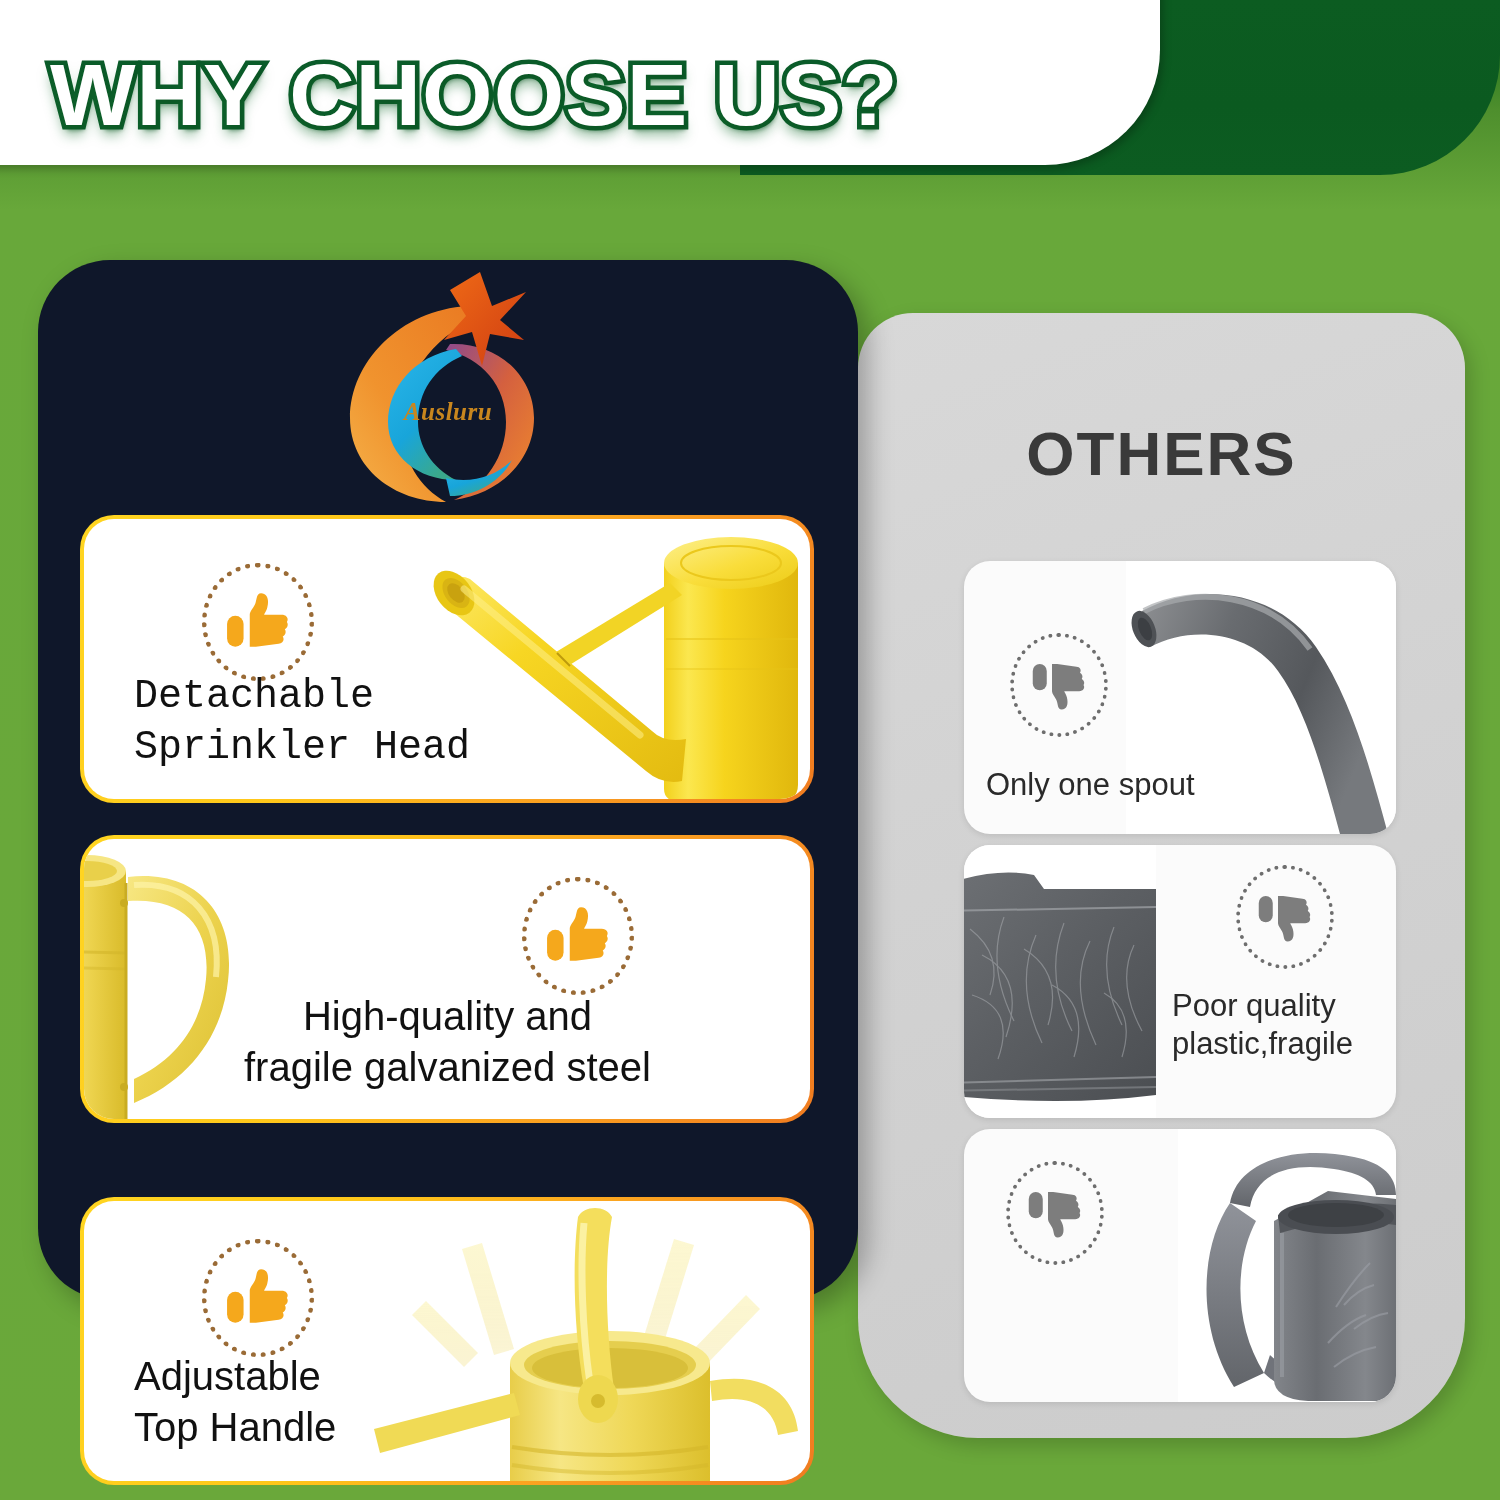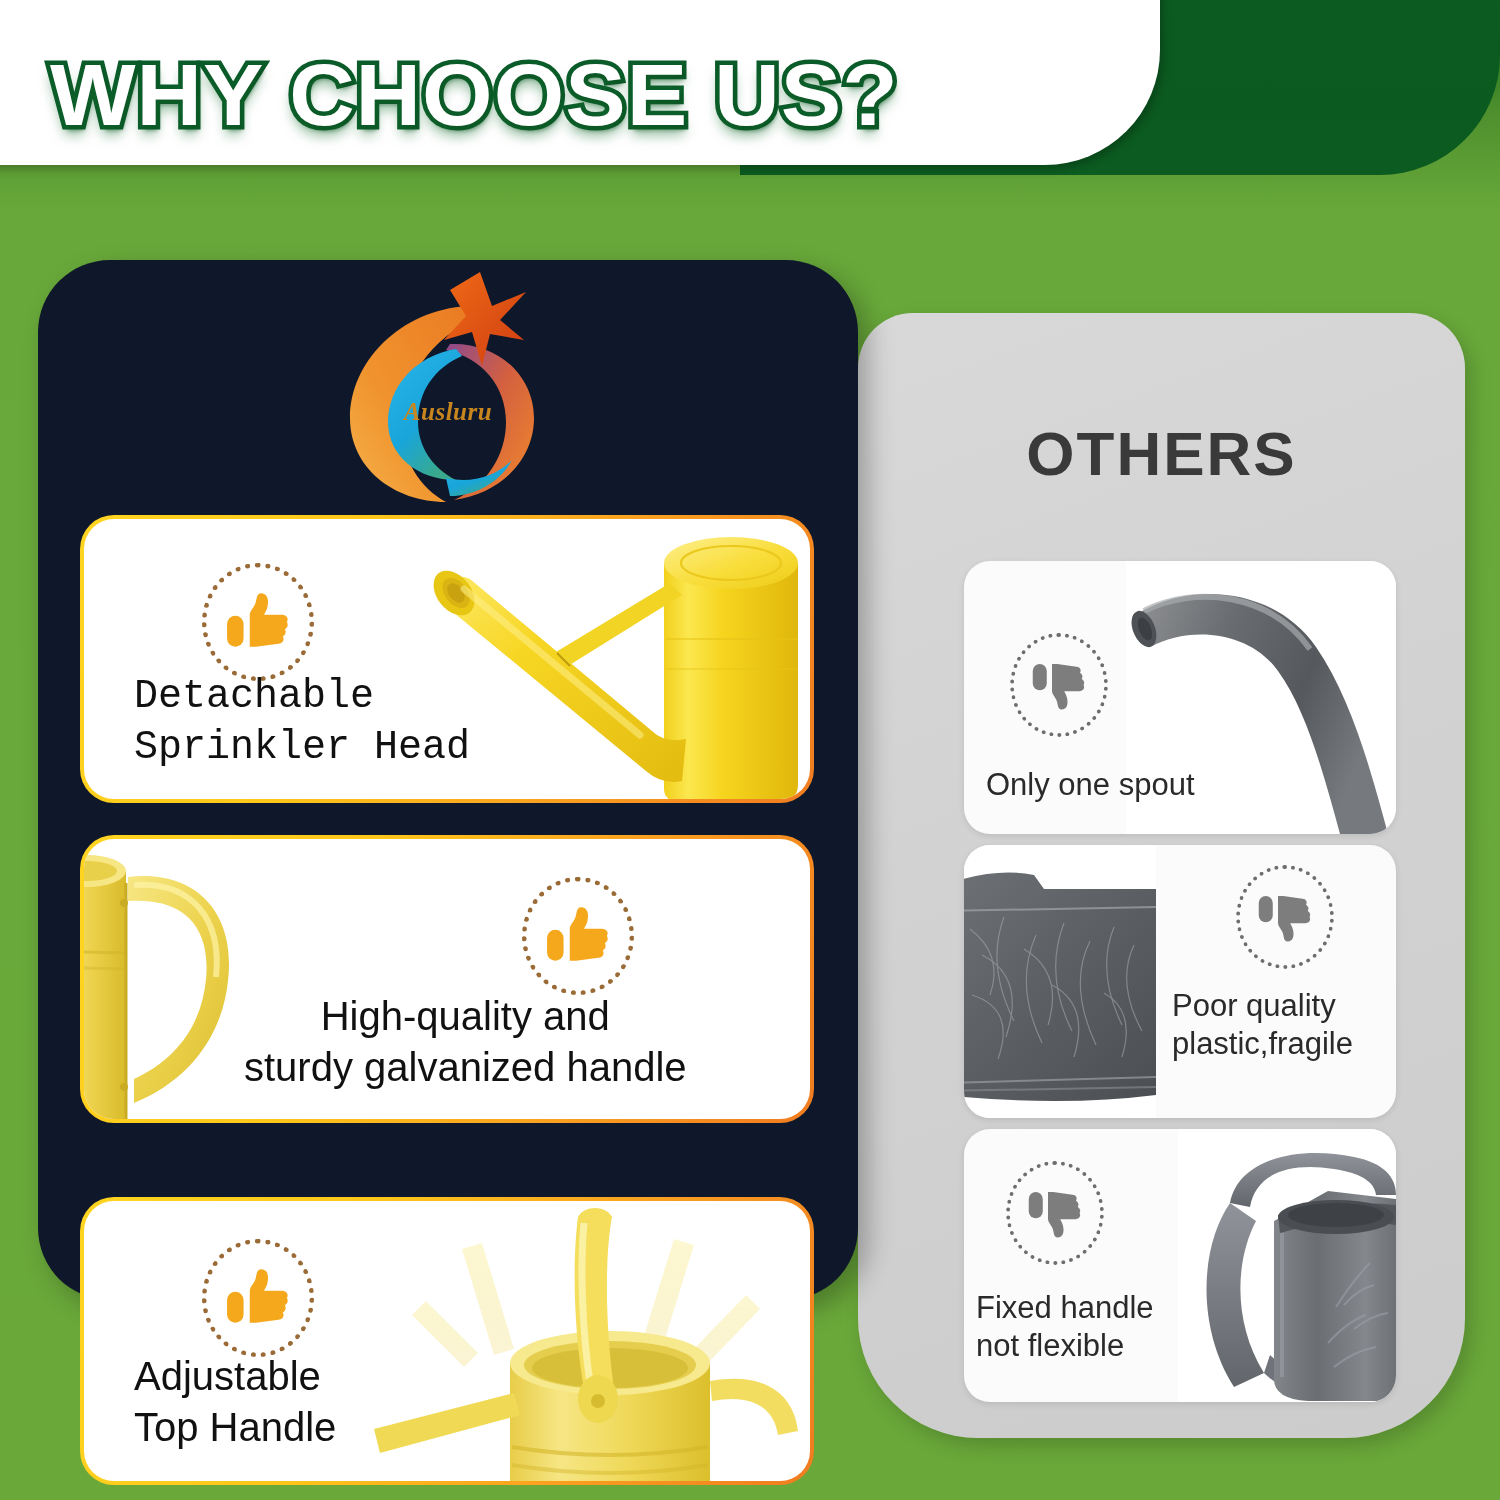--- a/index.html
+++ b/index.html
@@ -310,21 +310,21 @@
       <div class="thumb-badge">
         <div class="dots"></div>
         <svg viewBox="0 0 64 64">
           <rect x="2" y="26" width="16" height="30" rx="8" fill="#f5a81c"></rect>
           <path d="M24 56 L24 25 C 24 22, 27 19, 29 15 C 31 11, 30 4, 35 4 C 41 4, 43 10, 41 18
                    C 40 22, 38 24, 38 25 L 55 25 C 60 25, 62 29, 60 32 C 62 35, 60 38, 58 39
                    C 60 42, 58 45, 56 46 C 58 49, 56 53, 52 53 L 30 56 Z" fill="#f5a81c"></path>
         </svg>
       </div>
       <div class="fcard-label">High-quality and
-sturdy galvanized handle</div>
+fragile galvanized steel</div>
     </div>
   </div>
 
   <div class="fcard c3">
     <div class="fcard-inner">
       <svg class="fimg" viewBox="0 0 440 286">
         <defs>
           <linearGradient id="yc3" x1="0" y1="0" x2="1" y2="0">
             <stop offset="0%" stop-color="#e8cd49"></stop>
             <stop offset="25%" stop-color="#f6e684"></stop>
@@ -489,16 +489,14 @@
     </svg>
     <div class="down-badge">
       <div class="dots"></div>
       <svg viewBox="0 0 64 64">
         <rect x="2" y="8" width="16" height="30" rx="8" fill="#7d7d7d"></rect>
         <path d="M24 8 L24 39 C 24 42, 27 45, 29 49 C 31 53, 30 60, 35 60 C 41 60, 43 54, 41 46
                  C 40 42, 38 40, 38 39 L 55 39 C 60 39, 62 35, 60 32 C 62 29, 60 26, 58 25
                  C 60 22, 58 19, 56 18 C 58 15, 56 11, 52 11 L 30 8 Z" fill="#7d7d7d"></path>
       </svg>
     </div>
-    <div class="ocard-label">Fixed handle
-not flexible</div>
   </div>
 </div>
 
 </body></html>

